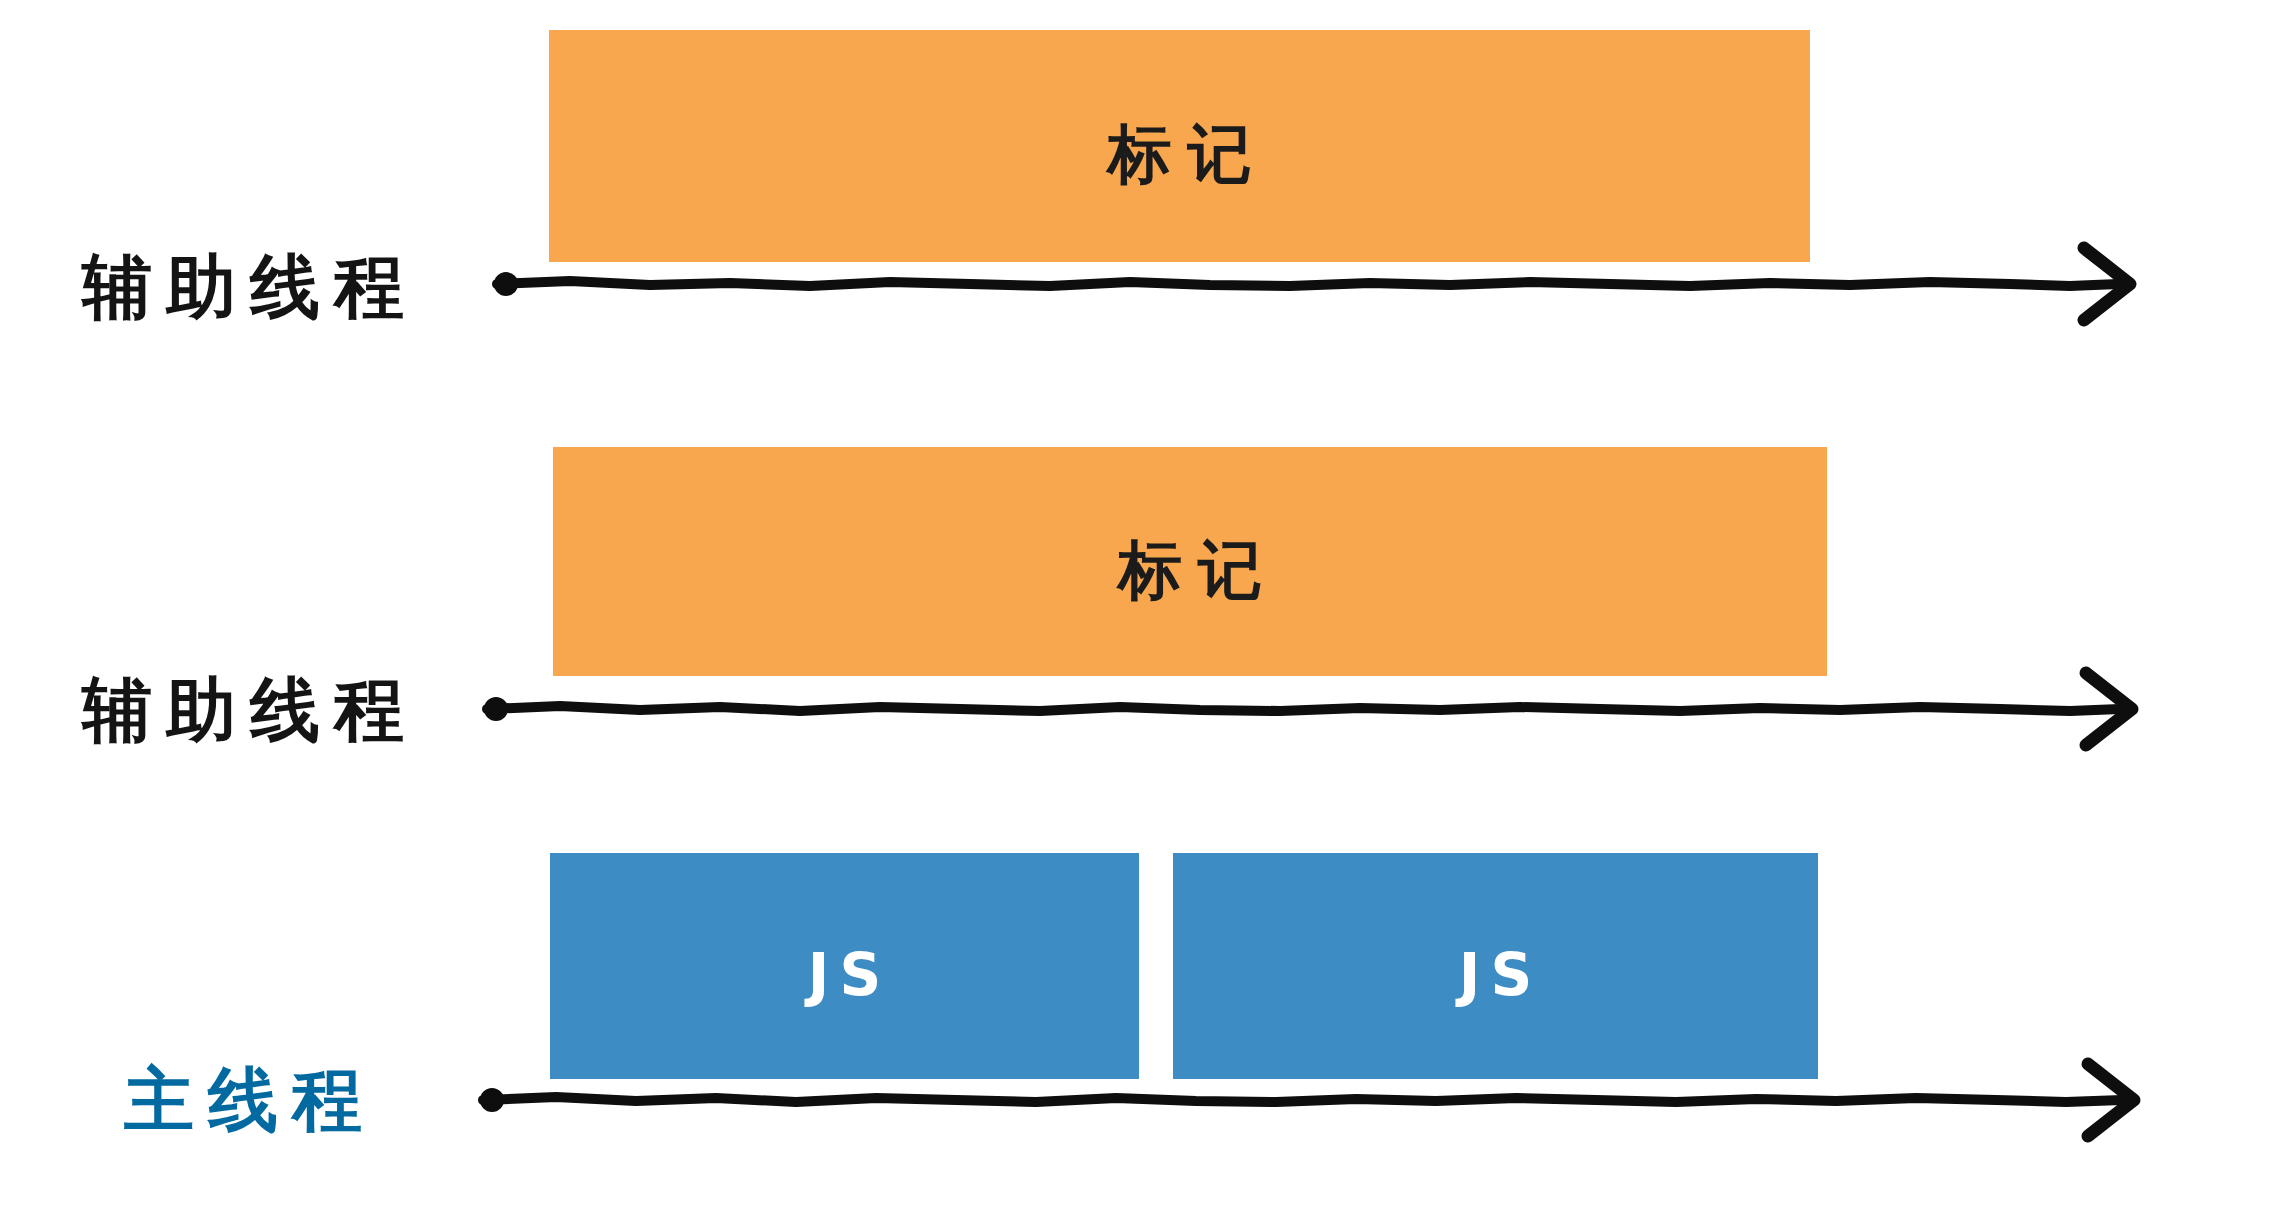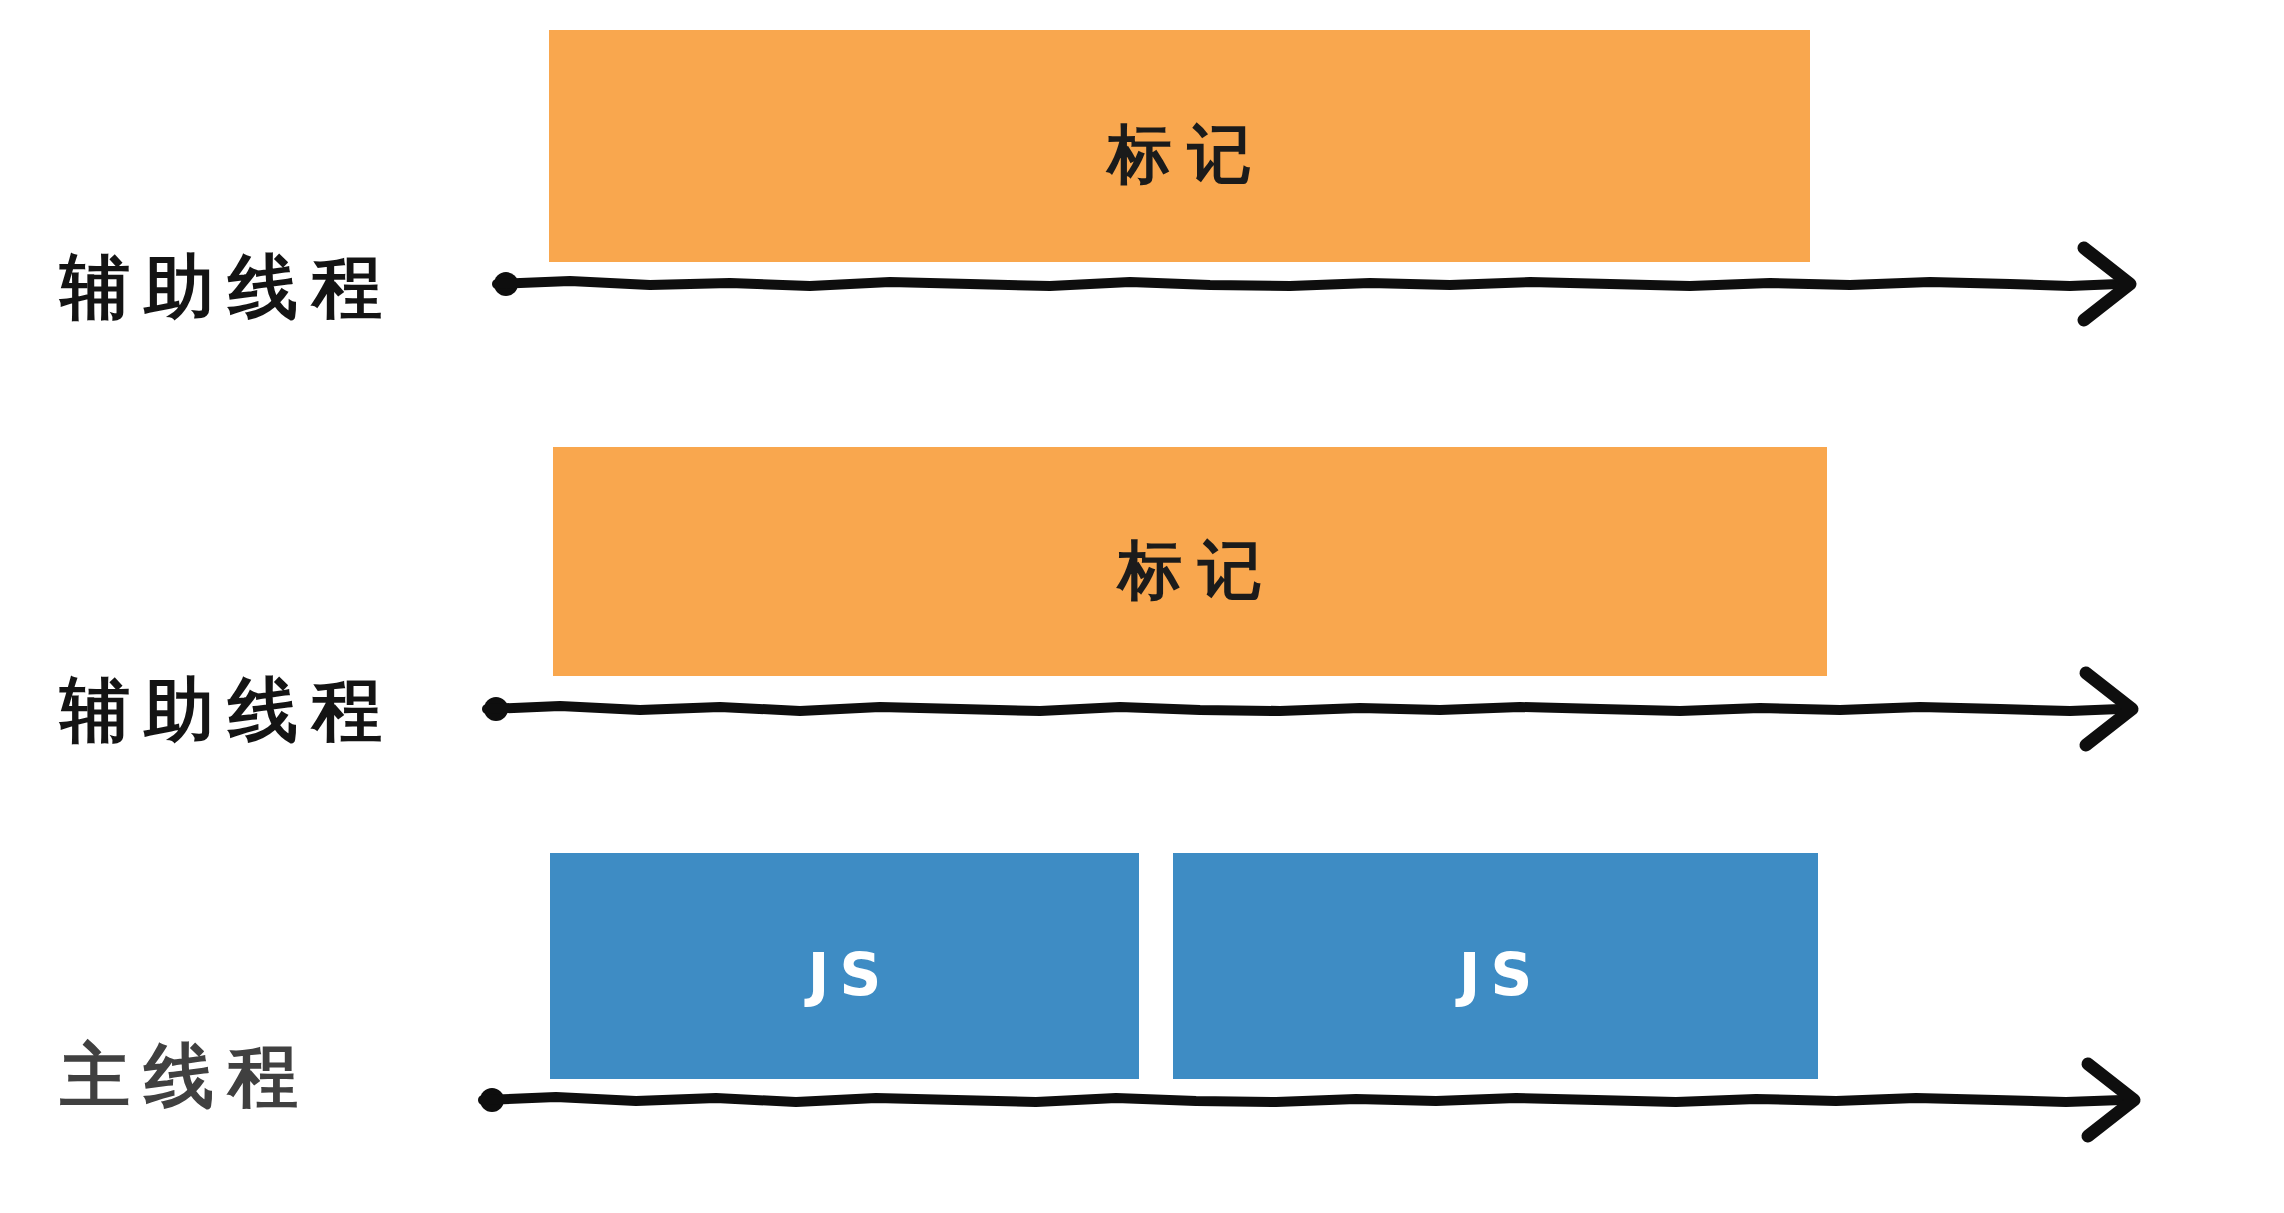--- a/index.html
+++ b/index.html
@@ -14,21 +14,21 @@
     background: #ffffff;
     overflow: hidden;
     font-family: "DejaVu Sans", "Liberation Sans", sans-serif;
   }
   .thread-label {
     position: absolute;
     left: 60px;
     width: 380px;
     height: 84px;
     line-height: 84px;
-    text-align: left;
+    text-align: center;
     font-size: 70px;
     font-weight: 600;
     letter-spacing: 14px;
     color: #141414;
     white-space: nowrap;
   }
   .bar {
     position: absolute;
     display: flex;
     align-items: center;
@@ -67,21 +67,21 @@
   <div class="thread-label" style="top: 245px; color: rgb(20, 20, 20);" title="辅助线程">辅助线程</div>
   <div class="bar orange" style="left: 549px; top: 30px; width: 1261px; height: 232px; background: rgb(249, 167, 78);">
     <span class="bar-text" style="color: rgb(27, 27, 27);">标记</span>
   </div>
 
   <div class="thread-label" style="top: 668px; color: rgb(20, 20, 20);" title="辅助线程">辅助线程</div>
   <div class="bar orange" style="left: 553px; top: 447px; width: 1274px; height: 229px; background: rgb(249, 167, 78);">
     <span class="bar-text" style="color: rgb(27, 27, 27);">标记</span>
   </div>
 
-  <div class="thread-label" style="top: 1034px; color: #404040;" title="主线程">主线程</div>
+  <div class="thread-label" style="top: 1058px; color: #0369a1;" title="主线程">主线程</div>
   <div class="bar blue" style="left: 550px; top: 853px; width: 589px; height: 226px; background: rgb(62, 140, 196);">
     <span class="bar-text" style="color: rgb(255, 255, 255);">JS</span>
   </div>
   <div class="bar blue" style="left: 1173px; top: 853px; width: 645px; height: 226px; background: rgb(62, 140, 196);">
     <span class="bar-text" style="color: rgb(255, 255, 255);">JS</span>
   </div>
 
   <svg class="arrow-layer" viewBox="0 0 2284 1213">
 
     <g stroke-linecap="round" stroke-linejoin="round" fill="none" stroke="#0E0E0E">

